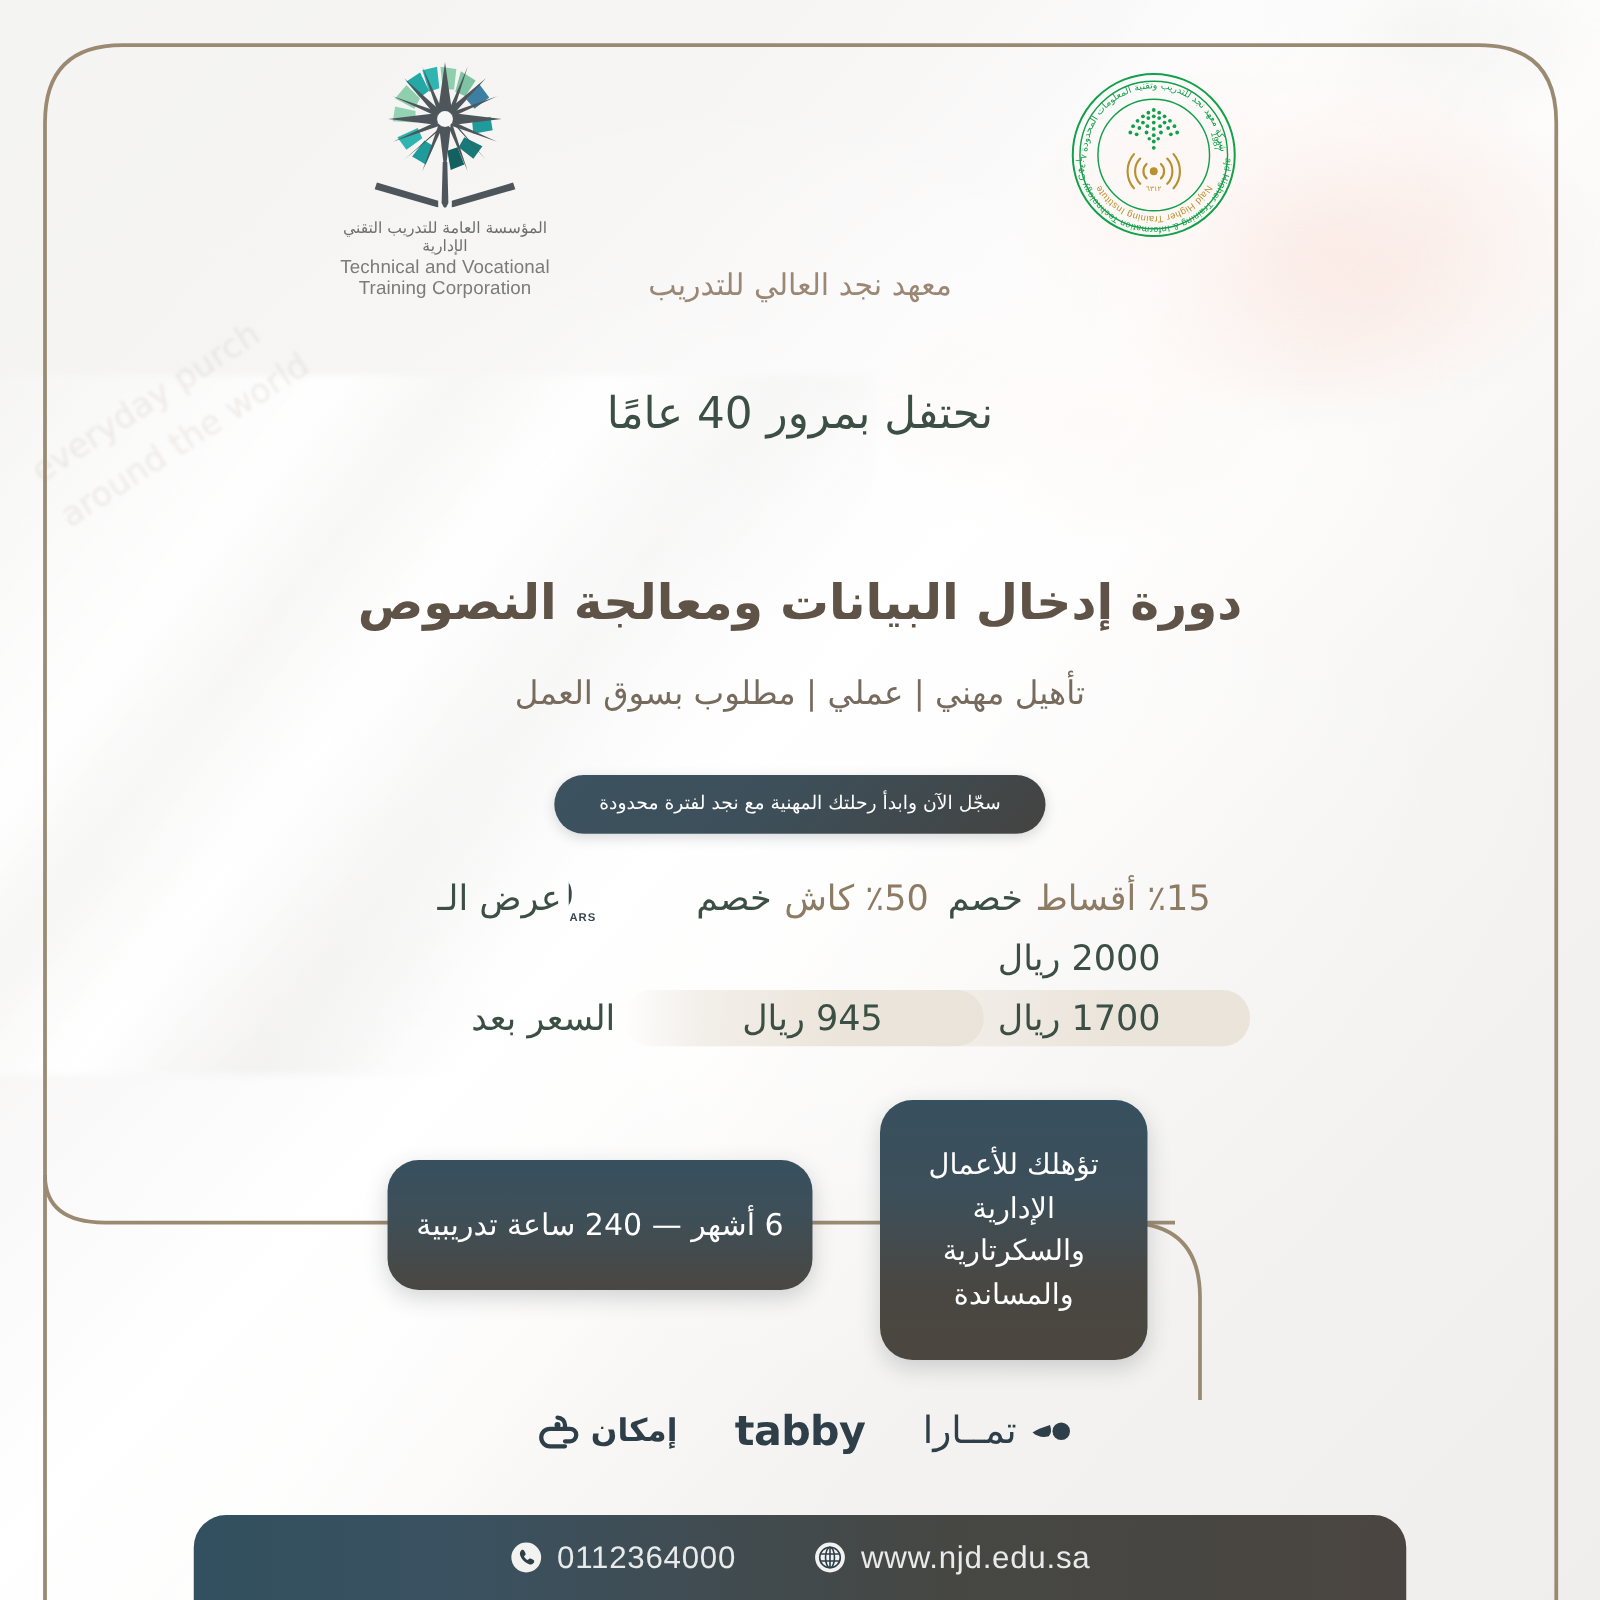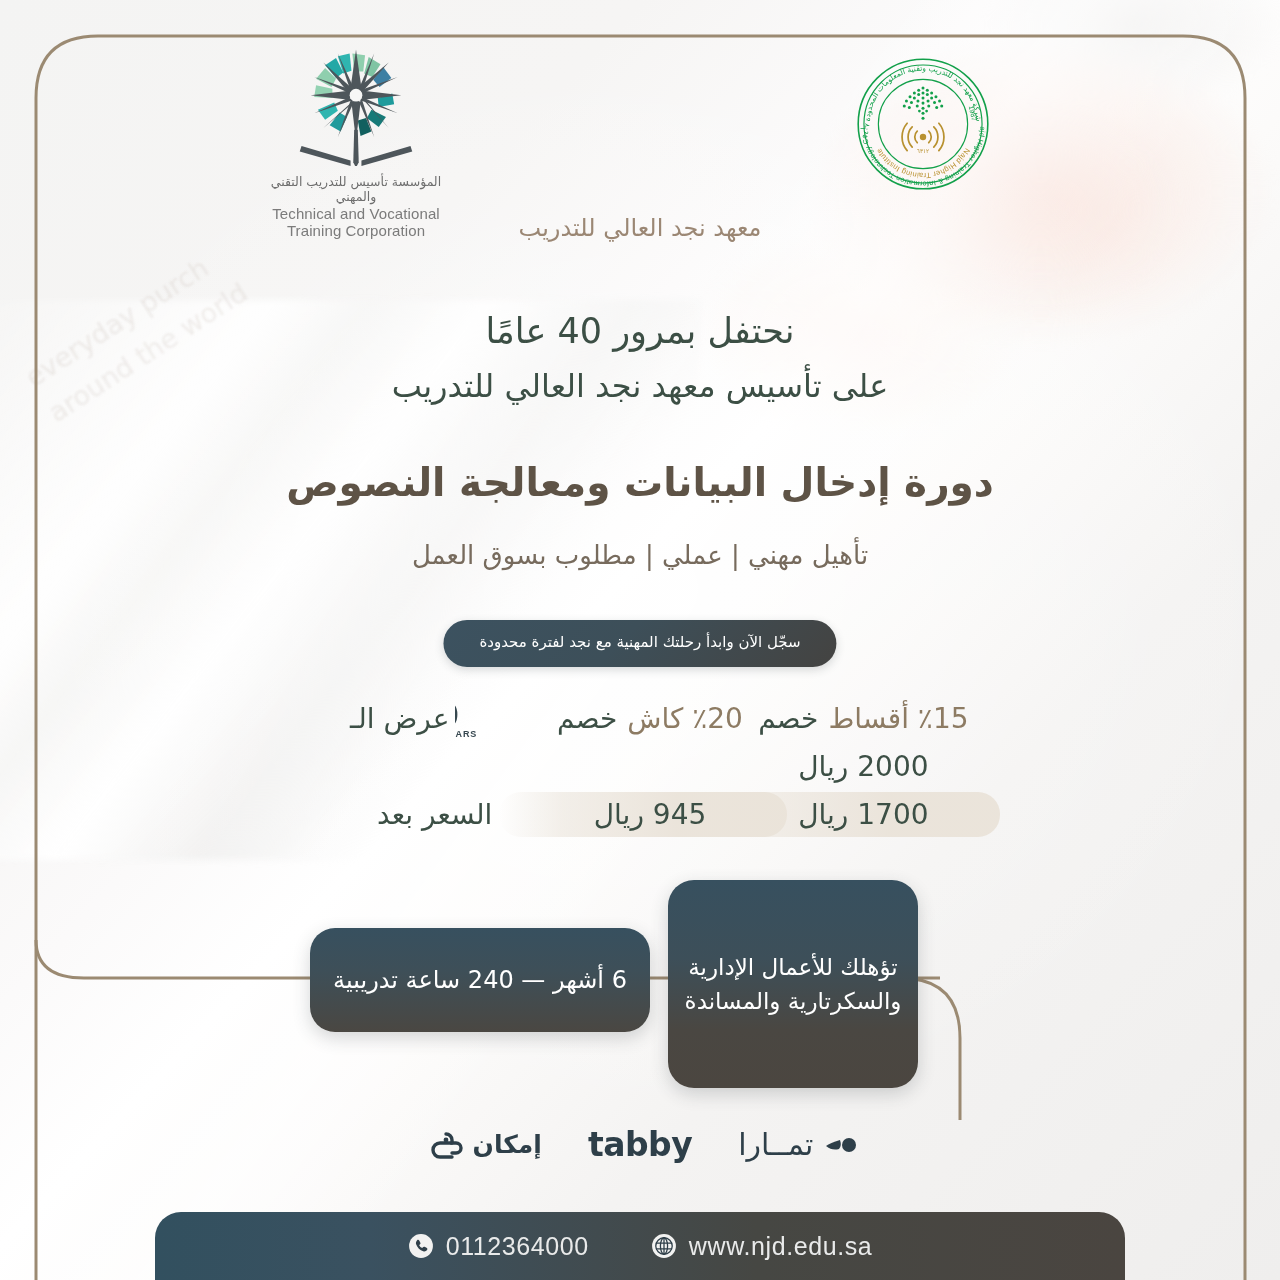--- a/index.html
+++ b/index.html
@@ -177,21 +177,21 @@
   .card {
     position:absolute;
     color:#fff;
     border-radius:26px;
     display:flex; align-items:center; justify-content:center;
     text-align:center;
     box-shadow:0 6px 18px rgba(45,55,62,.2);
     line-height:1.5;
   }
   .card-right {
-    right:362px; top:880px; width:250px; height:208px;
+    right:362px; top:880px; width:214px; height:208px;
     background:linear-gradient(180deg, #37505f 0%, #3d4f59 38%, #4a4742 72%, #4b4640 100%);
     font-size:23px;
     padding:0 16px;
     text-align:center;
   }
   .card-left {
     left:310px; top:928px; width:340px; height:104px;
     background:linear-gradient(180deg, #37505f 0%, #3e4f58 42%, #4a4742 100%);
     font-size:24px;
     padding:0 18px;
@@ -280,21 +280,21 @@
           <path d="M -20 46 L -3 9 L -5 3 Z"></path>
           <path d="M 20 46 L 4 9 L 6 3 Z"></path>
         </g>
         <circle cx="0" cy="0" r="7" fill="#f7f7f6"></circle>
 
         <path d="M -2 38 L 2 38 L 3 74 L 0 80 L -3 74 Z" fill="#4e565b"></path>
         <path d="M -60 56 L -6 72 L -6 78 L -62 62 Z" fill="#4e565b"></path>
         <path d="M 60 56 L 6 72 L 6 78 L 62 62 Z" fill="#4e565b"></path>
       </g>
     </svg>
-    <div class="ar">المؤسسة تأسيس للتدريب التقني والمهني</div>
+    <div class="ar">المؤسسة العامة للتدريب التقني الإدارية</div>
     <div class="en">Technical and Vocational Training Corporation</div>
   </div>
 
   <div class="logo-njd">
     <svg viewBox="0 0 200 200">
       <defs>
         <path id="arcOuterTop" d="M 100 100 m -86 0 a 86 86 0 0 1 172 0" transform="rotate(-1 100 100)"></path>
         <path id="arcOuterBot" d="M 100 100 m 80 0 a 80 80 0 0 1 -160 0"></path>
         <path id="arcInnerBot" d="M 100 100 m 68 0 a 68 68 0 0 1 -136 0"></path>
         <path id="arcTopSmall" d="M 100 100 m -74 0 a 74 74 0 0 1 148 0"></path>
@@ -359,40 +359,39 @@
       </g>
       <circle cx="100" cy="118" r="4.4" fill="#b8912f"></circle>
       <text x="100" y="140" font-size="8" fill="#b8912f" text-anchor="middle" font-family="DejaVu Sans, sans-serif">٦٣١٢</text>
     </svg>
   </div>
 
   <div class="inst-name">معهد نجد العالي للتدريب</div>
 
   <div class="celebrate">
     <span class="l1">نحتفل بمرور 40 عامًا</span>
-    <span class="l2">على تأسيس معهد نجد العالي للتدريب</span>
   </div>
 
   <div class="course-wrap">
     <div class="course-title">دورة إدخال البيانات ومعالجة النصوص</div>
   </div>
   <div class="course-sub">تأهيل مهني | عملي | مطلوب بسوق العمل</div>
 
   <div class="cta">سجّل الآن وابدأ رحلتك المهنية مع نجد لفترة محدودة</div>
 
   <div class="pricing">
 
     <div class="prow">
       <div class="pcell">
         <span class="disc-val">٪15 أقساط</span>
         <span style="width:10px"></span>
         <span class="disc-word">خصم</span>
       </div>
       <div class="pcell">
-        <span class="disc-val">٪20 كاش</span>
+        <span class="disc-val">٪50 كاش</span>
         <span style="width:10px"></span>
         <span class="disc-word">خصم</span>
       </div>
       <div class="pcell label">
         <span class="lbltxt" style="display:flex;align-items:center;justify-content:center;">
           <span class="badge40">
             <svg width="64" height="44" viewBox="0 0 64 44">
               <text x="2" y="31" font-size="33" font-weight="bold" fill="#36474f" font-family="DejaVu Sans, sans-serif" letter-spacing="-2">40</text>
               <text x="22" y="41" font-size="9" font-weight="bold" fill="#36474f" font-family="Liberation Sans, sans-serif" letter-spacing="0.8">YEARS</text>
             </svg>

